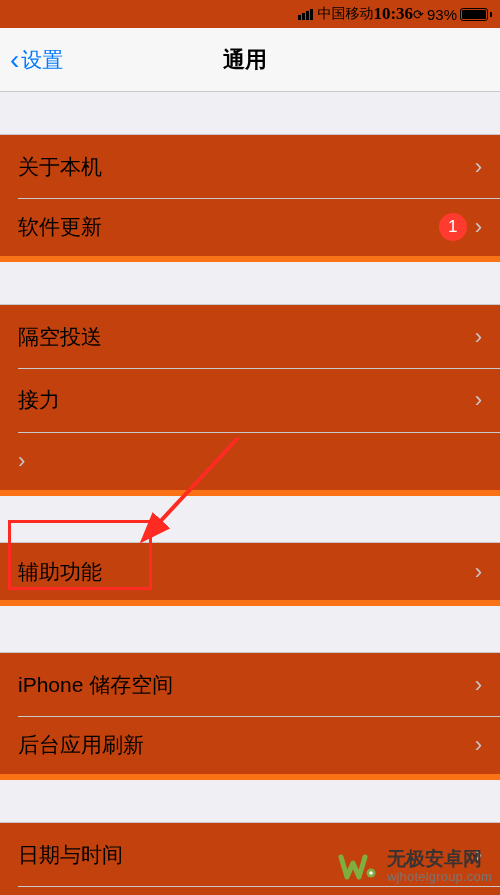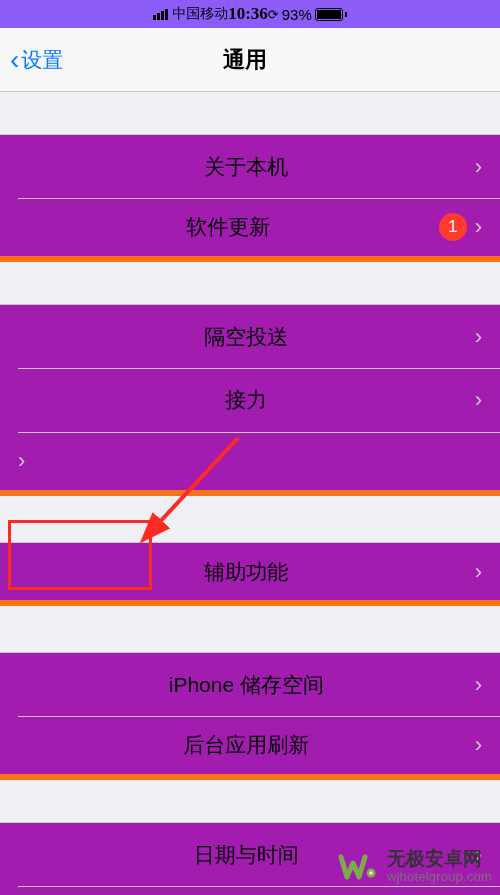--- a/index.html
+++ b/index.html
@@ -6,24 +6,24 @@
     body {
       width: 500px;
       height: 895px;
       background: #efeff4;
       font-family: -apple-system, "Helvetica Neue", sans-serif;
       overflow: hidden;
       position: relative;
     }
     .status-bar {
       height: 28px;
-      background: #8b5cf6;
+      background: #c2410c;
       display: flex;
       align-items: center;
-      justify-content: center;
+      justify-content: flex-end;
       padding: 8px 8px;
       font-size: 15px;
       font-weight: 500;
     }
     .status-left { display: flex; align-items: center; gap: 4px; }
     .status-right { display: flex; align-items: center; gap: 3px; }
     .signal-bars { display: inline-flex; align-items: flex-end; gap: 1px; }
     .signal-bars span { width: 3px; background: #000; display: inline-block; }
     .signal-bars span:nth-child(1){height:5px}
     .signal-bars span:nth-child(2){height:7px}
@@ -47,29 +47,28 @@
       padding: 0 10px;
     }
     .back-button { display: flex; align-items: center; color: #007aff; font-size: 21px; }
     .back-chevron { font-size: 28px; line-height: 1; margin-right: 2px; }
     .nav-title { position: absolute; left: 0; right: 10px; text-align: center; font-size: 22px; font-weight: 600; pointer-events: none; }
 
     .section-gap { height: 42px; }
     .section-gap-lg { height: 46px; }
 
     .cell {
-      background: #a21caf;
+      background: #c2410c;
       height: 64px;
       display: flex;
       align-items: center;
       padding: 0 18px;
       font-size: 21px;
       color: #000;
       position: relative;
-      text-align: center;
     }
     .cell + .cell::before {
       content: "";
       position: absolute;
       left: 18px; right: 0; top: 0;
       height: 1px;
       background: #c8c7cc;
     }
     .group-top { border-top: 1px solid #c8c7cc; }
     .group-bottom { border-bottom: 6px solid #f97316; }

